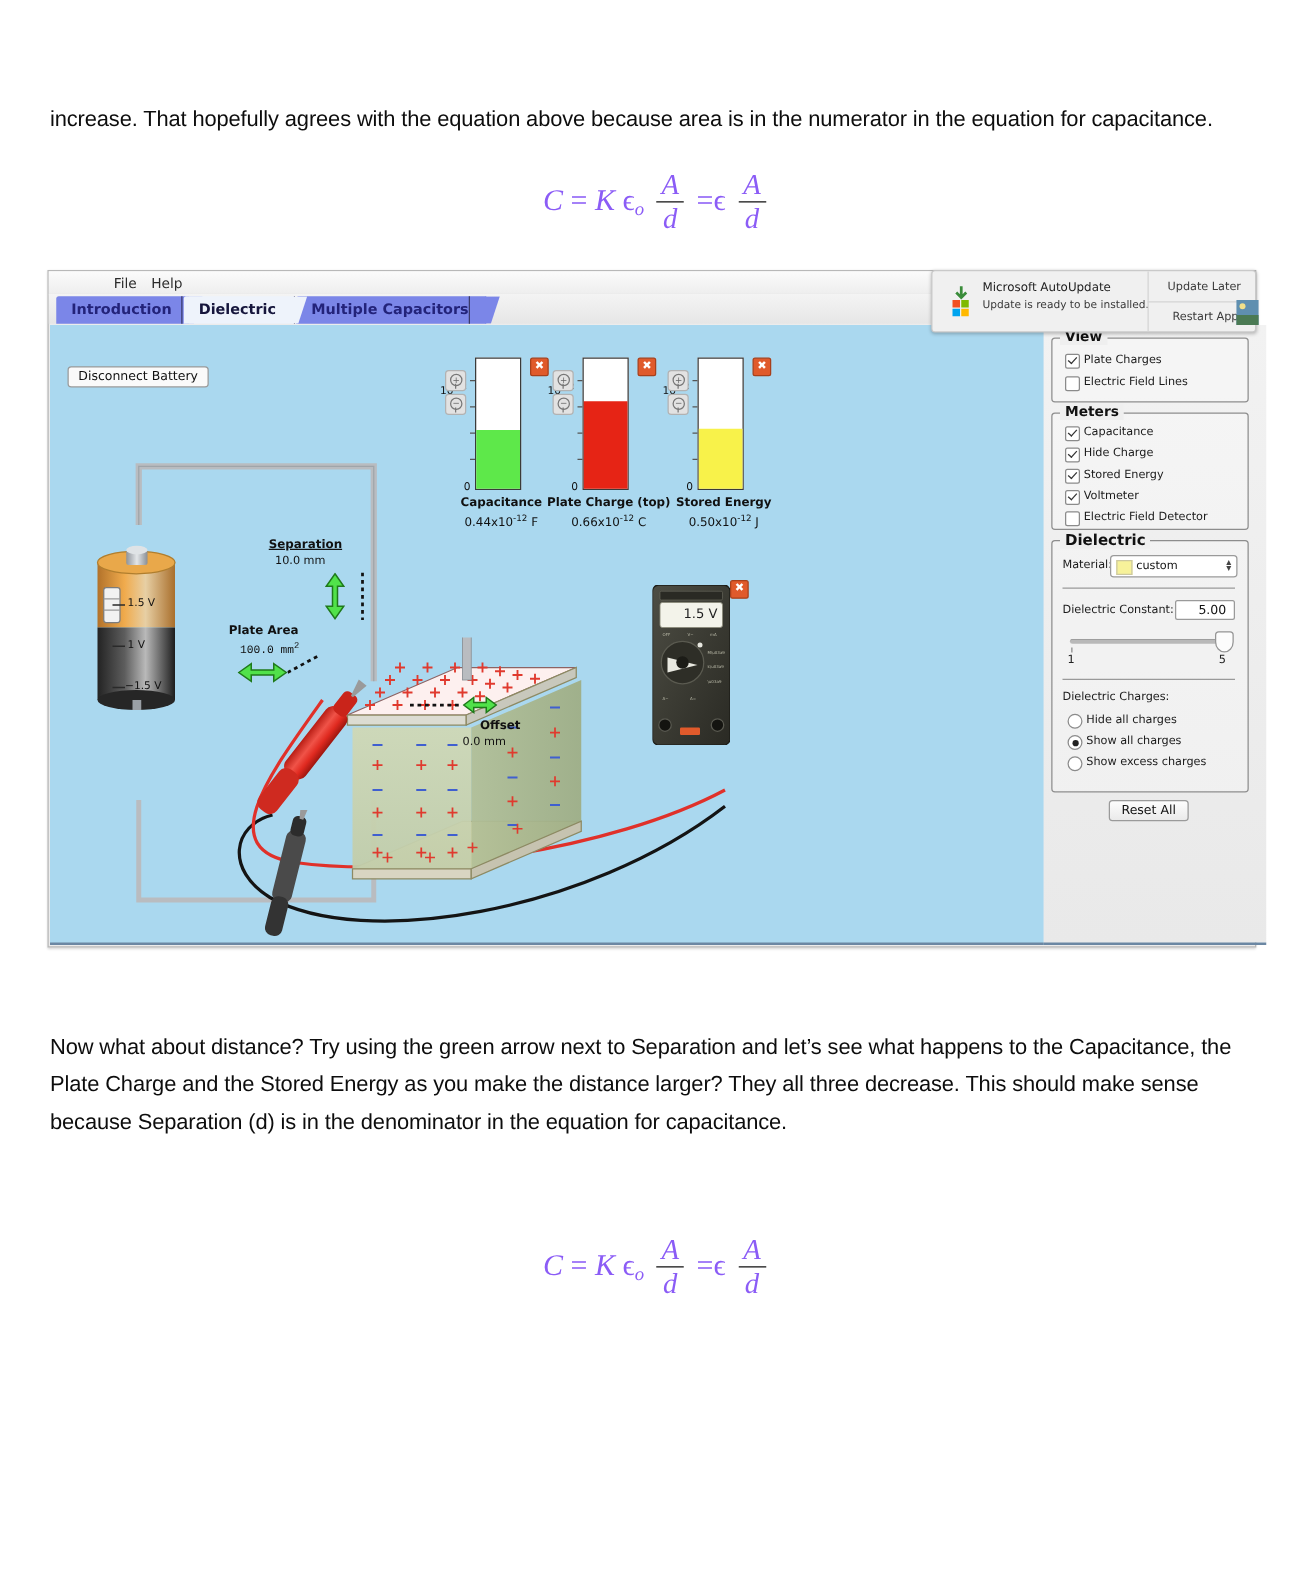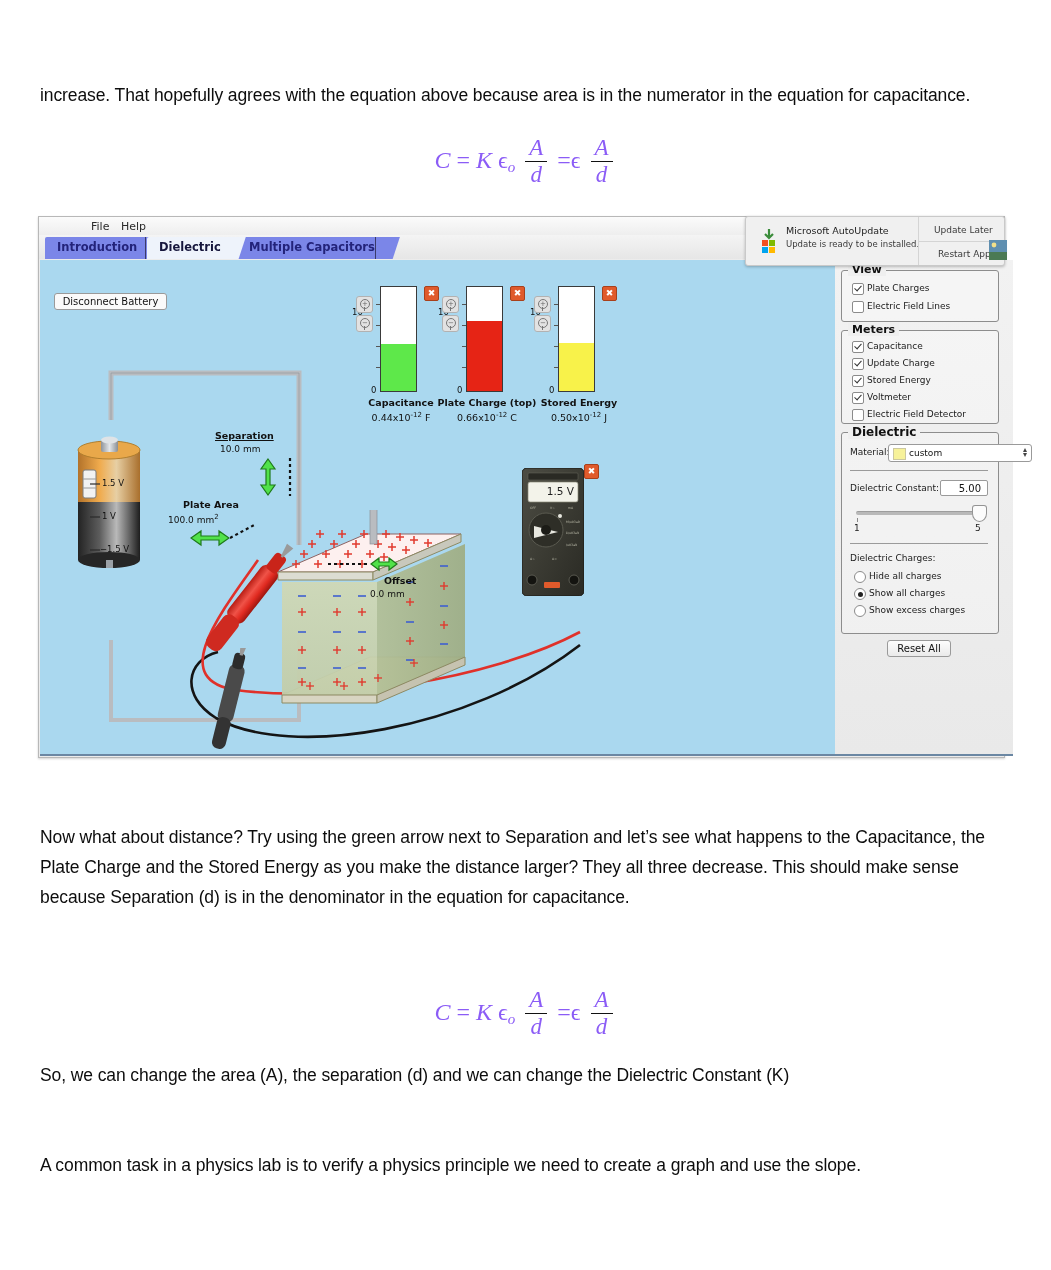--- a/index.html
+++ b/index.html
@@ -107,21 +107,21 @@
   .rad.on .dot:after{
     content:"";position:absolute;left:2.5px;top:2.5px;width:5px;height:5px;
     border-radius:50%;background:#222;
   }
   .rad .lbl{position:absolute;left:15px;top:0;white-space:nowrap;}
 
   .hrline{position:absolute;height:1px;background:#9a9a9a;}
 
   .combo{
     position:absolute;background:#fff;border:1px solid #9a9a9a;border-radius:3px;
-    font-size:9px;color:#111;padding-left:42px;
+    font-size:9px;color:#111;
   }
   .swatch{position:absolute;left:4px;top:3px;width:11px;height:10px;border:1px solid #ccc8a0;}
   .combo .cval{position:absolute;left:20px;top:3px;}
   .combo .arrows{position:absolute;right:4px;top:2px;font-size:8px;color:#444;line-height:5px;}
 
   .numfield{
     position:absolute;background:#fff;border:1px solid #9a9a9a;border-radius:2px;
     font-size:10px;color:#111;text-align:right;padding-right:6px;box-sizing:border-box;
   }
   .slider-track{position:absolute;height:3px;background:#b9b9b9;border-radius:2px;
@@ -473,21 +473,21 @@
       <span class="simlabel" style="left:175px;top:170px;text-decoration:underline;">Separation</span>
       <span class="simvalue" style="left:180px;top:184px;">10.0 mm</span>
       <svg class="greenarrow" width="20" height="40" style="left:218px;top:198px;">
         <polygon points="10,1 17,11 12,11 12,27 17,27 10,37 3,27 8,27 8,11 3,11" fill="#51e24a" stroke="#1f7a1b" stroke-width="1.2"></polygon>
       </svg>
       <svg width="8" height="38" style="position:absolute;left:246px;top:198px;">
         <line x1="4" y1="0" x2="4" y2="38" stroke="#111" stroke-width="2.2" stroke-dasharray="3,3"></line>
       </svg>
 
       <span class="simlabel" style="left:143px;top:239px;">Plate Area</span>
-      <span class="simvalue" style="left:128px;top:253px;">
+      <span class="simvalue" style="left:152px;top:253px;font-family:Liberation Mono, monospace;">
         <span>100.0 mm</span><sup style="font-size:7px">2</sup>
       </span>
       <svg class="greenarrow" width="40" height="20" style="left:150px;top:268px;">
         <polygon points="1,10 11,3 11,8 29,8 29,3 39,10 29,17 29,12 11,12 11,17" fill="#51e24a" stroke="#1f7a1b" stroke-width="1.2"></polygon>
       </svg>
       <svg width="28" height="18" style="position:absolute;left:190px;top:262px;">
         <line x1="0" y1="16" x2="26" y2="2" stroke="#111" stroke-width="2.2" stroke-dasharray="3,3"></line>
       </svg>
 
       <span class="simlabel" style="left:344px;top:315px;">Offset</span>
@@ -631,21 +631,21 @@
       </div>
 
       <div class="grp" style="top:70px;height:92px;">
         <span class="lgd">Meters</span>
         <div class="chk on" style="left:10px;top:10px;">
           <span class="box"></span>
           <span class="lbl">Capacitance</span>
         </div>
         <div class="chk on" style="left:10px;top:27px;">
           <span class="box"></span>
-          <span class="lbl">Update Charge</span>
+          <span class="lbl">Hide Charge</span>
         </div>
         <div class="chk on" style="left:10px;top:44px;">
           <span class="box"></span>
           <span class="lbl">Stored Energy</span>
         </div>
         <div class="chk on" style="left:10px;top:61px;">
           <span class="box"></span>
           <span class="lbl">Voltmeter</span>
         </div>
         <div class="chk" style="left:10px;top:78px;">
@@ -731,17 +731,15 @@
       <span class="num">A</span>
       <span class="den">d</span>
     </span>
     <span>=</span><span>ϵ</span>
     <span class="frac">
       <span class="num">A</span>
       <span class="den">d</span>
     </span>
   </div>
 
-  <div class="prose" style="left:40px;top:1060px;width:945px;">So, we can change the area (A), the separation (d) and we can change the Dielectric Constant (K)</div>
-
-  <div class="prose" style="left:40px;top:1150px;width:962px;">A common task in a physics lab is to verify a physics principle we need to create a graph and use the slope.</div>
+
 
 </div>
 
 </body></html>

